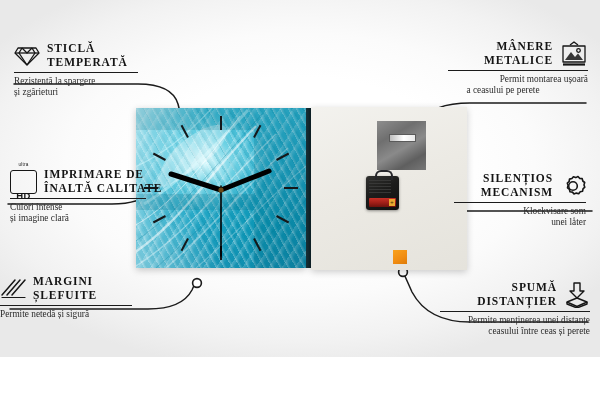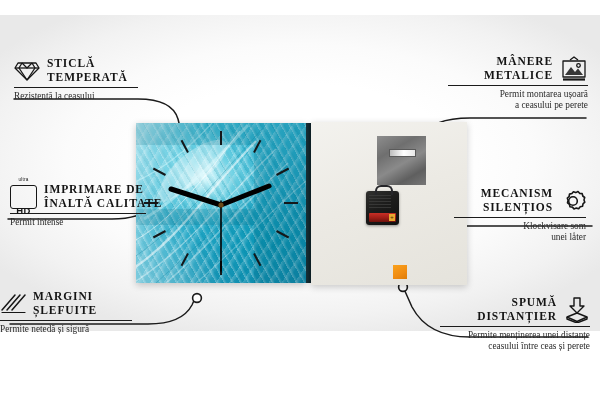--- a/index.html
+++ b/index.html
@@ -3,24 +3,23 @@
 <meta charset="utf-8">
 <style>
   html,body{margin:0;padding:0;}
   body{
     width:600px;height:400px;overflow:hidden;
     font-family:"Liberation Serif",serif;
     background:#ffffff;
     position:relative;
   }
   #stage{
-    position:absolute;inset:0;width:600px;height:316px;
+    position:absolute;inset:0;width:600px;height:357px;
     background:
       radial-gradient(ellipse 62% 58% at 50% 46%, #ffffff 0%, #ffffff 42%, #fbfbfb 63%, #f2f2f2 85%, #e9e9e9 100%);
-    margin-top: 15px;
   }
 
   
   #lines{position:absolute;left:0;top:0;width:600px;height:400px;pointer-events:none;}
 
   
   .product-wrap{position:absolute;}
 
   
   #clock-panel{
@@ -224,36 +223,38 @@
             <path d="M18,3 L21,8 L13,20"></path>
           <path d="M8,3 L13,8 L18,3"></path>
         </g>
       </svg>
       <div>
         <div class="title">STICLĂ</div>
         <div class="title">TEMPERATĂ</div>
       </div>
     </div>
     <div class="rule" style="width:124px;"></div>
-    <div class="sub">Rezistentă la ceasului</div>
+    <div class="sub">Rezistentă la spargere</div>
+    <div class="sub" style="margin-top:0;">și zgârieturi</div>
   </div>
 
   <div class="callout left" style="left:10px;top:168px;width:170px;">
     <div class="head">
       <div class="hd-badge">
         <span class="u">ultra</span>
         <span class="h">HD</span>
       </div>
       <div>
         <div class="title">IMPRIMARE DE</div>
         <div class="title">ÎNALTĂ CALITATE</div>
       </div>
     </div>
     <div class="rule" style="width:136px;"></div>
-    <div class="sub">Permit intense</div>
+    <div class="sub">Culori intense</div>
+    <div class="sub" style="margin-top:0;">și imagine clară</div>
   </div>
 
   <div class="callout left" style="left:0;top:275px;width:170px;">
     <div class="head">
       <svg class="ico" width="26" height="21" viewBox="0 0 26 21">
         <g stroke="#161616" stroke-width="1.5" stroke-linecap="round">
           <line x1="2" y1="17" x2="15" y2="2"></line>
           <line x1="7" y1="17" x2="20" y2="2"></line>
           <line x1="12" y1="17" x2="25" y2="2"></line>
           <line x1="2" y1="19.5" x2="25" y2="19.5" stroke-width="1.2"></line>
@@ -279,28 +280,28 @@
           <path d="M10,4 L14,1 L18,4"></path>
           <rect x="3" y="5" width="22" height="16"></rect>
           <path d="M5,19 L11,11 L15,16 L18,12.5 L23,19 Z" fill="#161616" stroke="none" opacity=".85"></path>
           <circle cx="18.5" cy="9.5" r="1.8"></circle>
           <line x1="3" y1="23.5" x2="25" y2="23.5" stroke-width="2.2"></line>
         </g>
       </svg>
     </div>
     <div class="rule" style="width:140px;margin-left:30px;"></div>
     <div class="sub">Permit montarea ușoară</div>
-    <div class="sub" style="margin-top:0;">a ceasului pe perete</div>
+    <div class="sub" style="margin-top:0;text-align:center;">a ceasului pe perete</div>
   </div>
 
   <div class="callout right" style="right:14px;top:172px;width:160px;">
     <div class="head">
       <div>
+        <div class="title">SILENȚIOS</div>
         <div class="title">MECANISM</div>
-        <div class="title">SILENȚIOS</div>
       </div>
       <svg class="ico" width="26" height="26" viewBox="0 0 26 26">
         <g fill="none" stroke="#161616" stroke-width="1.6" stroke-linejoin="round">
           <path d="M13,2.2 L15.4,3 L17.6,1.9 L19.4,3.9 L21.8,4 L22.4,6.4 L24.3,7.9
                    L23.6,10.3 L24.4,12.6 L22.6,14.2 L22.2,16.6 L19.8,17.2 L18.3,19.1
                    L15.9,18.5 L13.6,19.3 L12,17.5 L9.6,17.1 L9,14.7 L7.1,13.2
                    L7.7,10.8 L6.9,8.5 L8.7,6.9 L9.1,4.5 L11.5,3.9 Z" transform="translate(0.4,1.6) scale(1.0)"></path>
           <circle cx="13" cy="13" r="4.3"></circle>
         </g>
       </svg>

